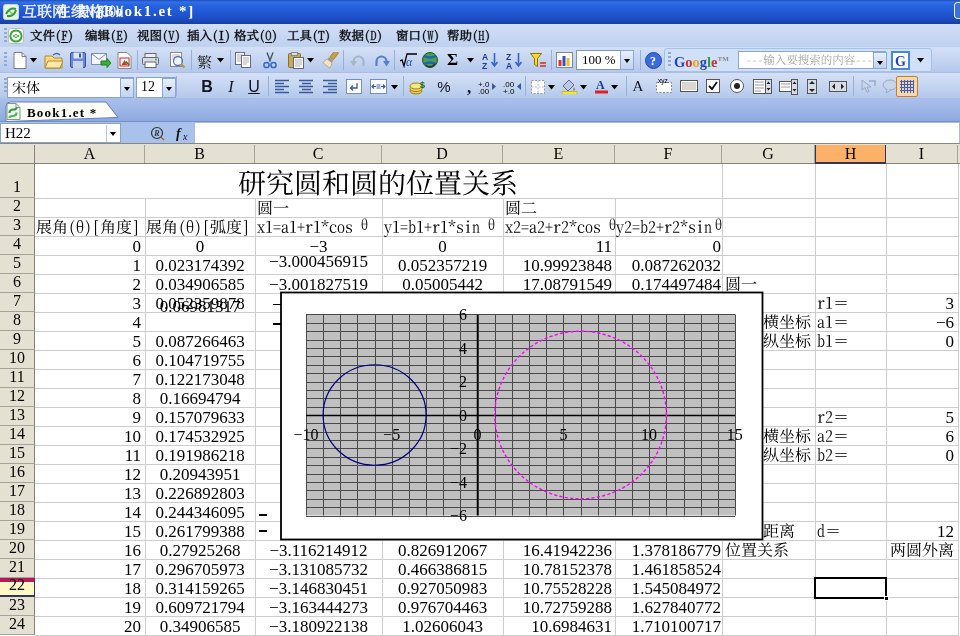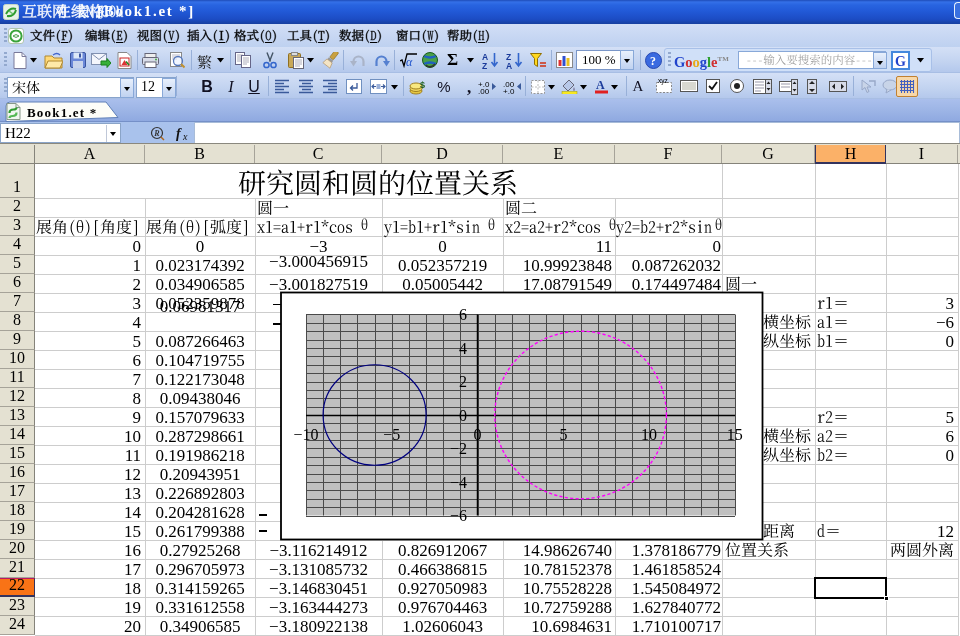--- a/index.html
+++ b/index.html
@@ -26,21 +26,21 @@
 .nbtxt{font:15px "Liberation Serif";padding-left:4px;line-height:18px;display:block}
 .nbbtn{position:absolute;left:106px;top:125px;width:14px;height:17px;background:#fff;border-left:1px solid #c0c8d8}
 .nbbtn:after{content:"";position:absolute;left:3px;top:7px;border:3.5px solid rgba(0,0,0,0);border-top:4.5px solid #000}
 .ffield{position:absolute;left:194px;top:122px;width:766px;height:22px;background:#fff;border:1px solid #a8bcd8}
 .sheet{position:absolute;left:0;top:145px;width:960px;height:491px;background:#fff}
 .colhdr{position:absolute;left:0;top:143px;width:960px;height:21px;background:#e4e1d2;border-top:1.5px solid #8a887e;border-bottom:1px solid #85837a}
 .chcell{position:absolute;top:145px;height:18px;border-right:1px solid #a6a399;font:16px "Liberation Serif";text-align:center;line-height:17px;background:#e4e1d2}
 .colsel{background:#fbb168;border-right:1px solid #33335e;border-left:1px solid #33335e;border-bottom:2px solid #33335e;height:19px}
 .rhcell{position:absolute;left:0;width:35px;background:#e4e1d2;border-right:1px solid #85837a;border-bottom:1px solid #a6a399;font:16px "Liberation Serif";text-align:center}
 .rhcell span{display:block;position:absolute;bottom:1px;width:100%}
-.rowsel{background:#f97316;border-top:1px solid #be185d;border-bottom:2px solid #33335e;border-right:1px solid #33335e}
+.rowsel{background:#fef9c3;border-top:4px solid #be185d;border-bottom:2px solid #33335e;border-right:1px solid #33335e}
 .corner{position:absolute;left:0;top:145px;width:35px;height:19px;background:#e4e1d2;border-right:1px solid #85837a;border-bottom:1px solid #85837a}
 .gv{position:absolute;width:1px;background:#cdcdcd}
 .gh{position:absolute;left:35px;width:923px;height:1px;background:#cdcdcd}
 .num{position:absolute;font:14px "Liberation Serif"}
 .cnum{position:absolute;height:19px;font:17px "Liberation Serif";text-align:right;line-height:21px;white-space:pre}
 .cnumc{position:absolute;height:19px;font:17px "Liberation Serif";text-align:center;line-height:21px;white-space:pre}
 </style></head><body>
 <svg width="0" height="0" style="position:absolute">
     <defs>
       <path id="u4E92" d="M869 64 817 -1H688L746 512C765 514 775 518 782 525L709 591L673 548H362C373 614 383 676 389 724H899C912 724 922 729 925 740C889 774 831 817 831 818L778 754H71L80 724H319C307 604 268 375 239 250C225 245 210 238 201 232L276 176L308 211H642L616 -1H42L51 -30H938C952 -30 961 -25 964 -14C928 20 869 64 869 64ZM306 241C322 319 341 422 357 519H679L645 241Z"></path>
@@ -938,43 +938,43 @@
 <div class="cnumc" style="left:145px;top:293px;width:110px">0.052359878</div>
 <div class="cnum" style="left:31px;top:312px;width:110px">4</div>
 <div class="cnumc" style="left:145px;top:296px;width:110px">0.06981317</div>
 <div class="cnum" style="left:31px;top:331px;width:110px">5</div>
 <div class="cnumc" style="left:145px;top:331px;width:110px">0.087266463</div>
 <div class="cnum" style="left:31px;top:350px;width:110px">6</div>
 <div class="cnumc" style="left:145px;top:350px;width:110px">0.104719755</div>
 <div class="cnum" style="left:31px;top:369px;width:110px">7</div>
 <div class="cnumc" style="left:145px;top:369px;width:110px">0.122173048</div>
 <div class="cnum" style="left:31px;top:388px;width:110px">8</div>
-<div class="cnumc" style="left:145px;top:388px;width:110px">0.09438046</div>
+<div class="cnumc" style="left:145px;top:388px;width:110px">0.16694794</div>
 <div class="cnum" style="left:31px;top:407px;width:110px">9</div>
 <div class="cnumc" style="left:145px;top:407px;width:110px">0.157079633</div>
 <div class="cnum" style="left:31px;top:426px;width:110px">10</div>
-<div class="cnumc" style="left:145px;top:426px;width:110px">0.287298661</div>
+<div class="cnumc" style="left:145px;top:426px;width:110px">0.174532925</div>
 <div class="cnum" style="left:31px;top:445px;width:110px">11</div>
 <div class="cnumc" style="left:145px;top:445px;width:110px">0.191986218</div>
 <div class="cnum" style="left:31px;top:464px;width:110px">12</div>
 <div class="cnumc" style="left:145px;top:464px;width:110px">0.20943951</div>
 <div class="cnum" style="left:31px;top:483px;width:110px">13</div>
 <div class="cnumc" style="left:145px;top:483px;width:110px">0.226892803</div>
 <div class="cnum" style="left:31px;top:502px;width:110px">14</div>
-<div class="cnumc" style="left:145px;top:502px;width:110px">0.204281628</div>
+<div class="cnumc" style="left:145px;top:502px;width:110px">0.244346095</div>
 <div class="cnum" style="left:31px;top:521px;width:110px">15</div>
 <div class="cnumc" style="left:145px;top:521px;width:110px">0.261799388</div>
 <div class="cnum" style="left:31px;top:540px;width:110px">16</div>
 <div class="cnumc" style="left:145px;top:540px;width:110px">0.27925268</div>
 <div class="cnum" style="left:31px;top:559px;width:110px">17</div>
 <div class="cnumc" style="left:145px;top:559px;width:110px">0.296705973</div>
 <div class="cnum" style="left:31px;top:578px;width:110px">18</div>
 <div class="cnumc" style="left:145px;top:578px;width:110px">0.314159265</div>
 <div class="cnum" style="left:31px;top:597px;width:110px">19</div>
-<div class="cnumc" style="left:145px;top:597px;width:110px">0.331612558</div>
+<div class="cnumc" style="left:145px;top:597px;width:110px">0.609721794</div>
 <div class="cnum" style="left:31px;top:616px;width:110px">20</div>
 <div class="cnumc" style="left:145px;top:616px;width:110px">0.34906585</div>
 <div class="cnumc" style="left:255px;top:236px;width:127px">−3</div>
 <div class="cnumc" style="left:255px;top:251px;width:127px">−3.000456915</div>
 <div class="cnumc" style="left:255px;top:274px;width:127px">−3.001827519</div>
 <div class="cnumc" style="left:255px;top:540px;width:127px">−3.116214912</div>
 <div class="cnumc" style="left:255px;top:559px;width:127px">−3.131085732</div>
 <div class="cnumc" style="left:255px;top:578px;width:127px">−3.146830451</div>
 <div class="cnumc" style="left:255px;top:597px;width:127px">−3.163444273</div>
 <div class="cnumc" style="left:255px;top:616px;width:127px">−3.180922138</div>
@@ -982,21 +982,21 @@
 <div class="cnumc" style="left:382px;top:255px;width:121px">0.052357219</div>
 <div class="cnumc" style="left:382px;top:274px;width:121px">0.05005442</div>
 <div class="cnumc" style="left:382px;top:540px;width:121px">0.826912067</div>
 <div class="cnumc" style="left:382px;top:559px;width:121px">0.466386815</div>
 <div class="cnumc" style="left:382px;top:578px;width:121px">0.927050983</div>
 <div class="cnumc" style="left:382px;top:597px;width:121px">0.976704463</div>
 <div class="cnumc" style="left:382px;top:616px;width:121px">1.02606043</div>
 <div class="cnum" style="left:502px;top:236px;width:110px">11</div>
 <div class="cnum" style="left:502px;top:255px;width:110px">10.99923848</div>
 <div class="cnum" style="left:502px;top:274px;width:110px">17.08791549</div>
-<div class="cnum" style="left:502px;top:540px;width:110px">14.98626740</div>
+<div class="cnum" style="left:502px;top:540px;width:110px">16.41942236</div>
 <div class="cnum" style="left:502px;top:559px;width:110px">10.78152378</div>
 <div class="cnum" style="left:502px;top:578px;width:110px">10.75528228</div>
 <div class="cnum" style="left:502px;top:597px;width:110px">10.72759288</div>
 <div class="cnum" style="left:502px;top:616px;width:110px">10.6984631</div>
 <div class="cnum" style="left:611px;top:236px;width:110px">0</div>
 <div class="cnum" style="left:611px;top:255px;width:110px">0.087262032</div>
 <div class="cnum" style="left:611px;top:274px;width:110px">0.174497484</div>
 <div class="cnum" style="left:611px;top:540px;width:110px">1.378186779</div>
 <div class="cnum" style="left:611px;top:559px;width:110px">1.461858524</div>
 <div class="cnum" style="left:611px;top:578px;width:110px">1.545084972</div>

